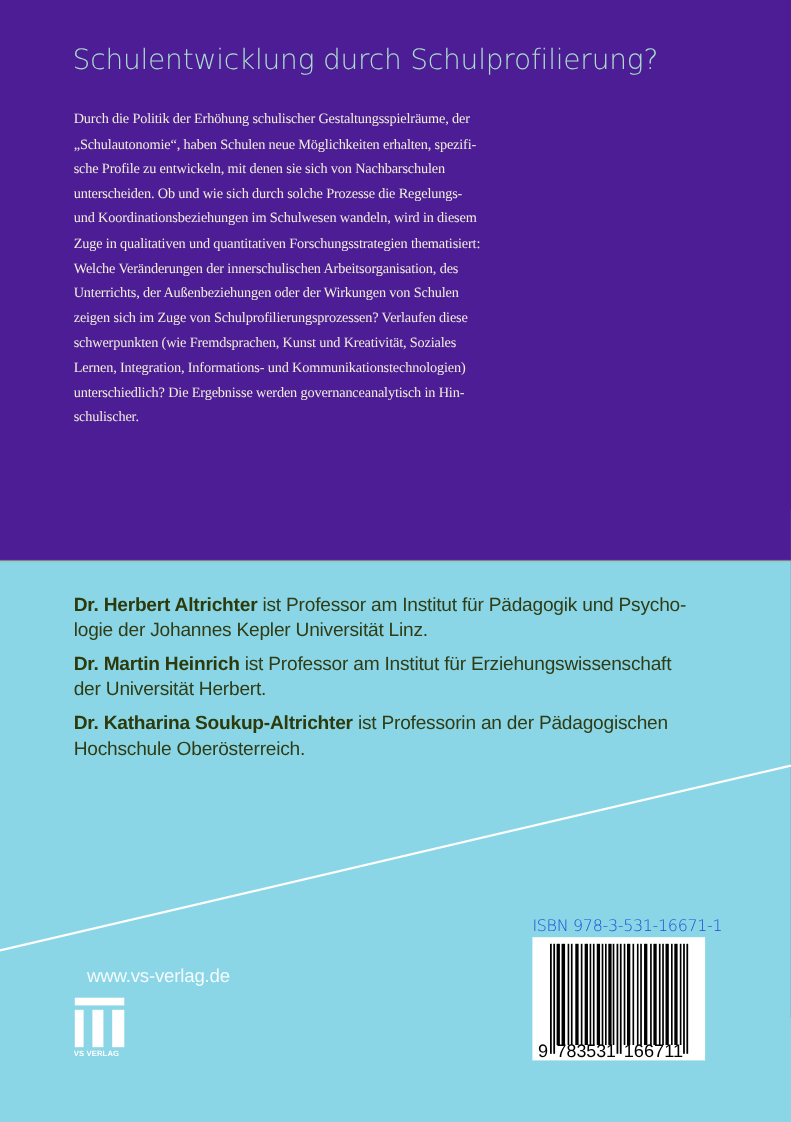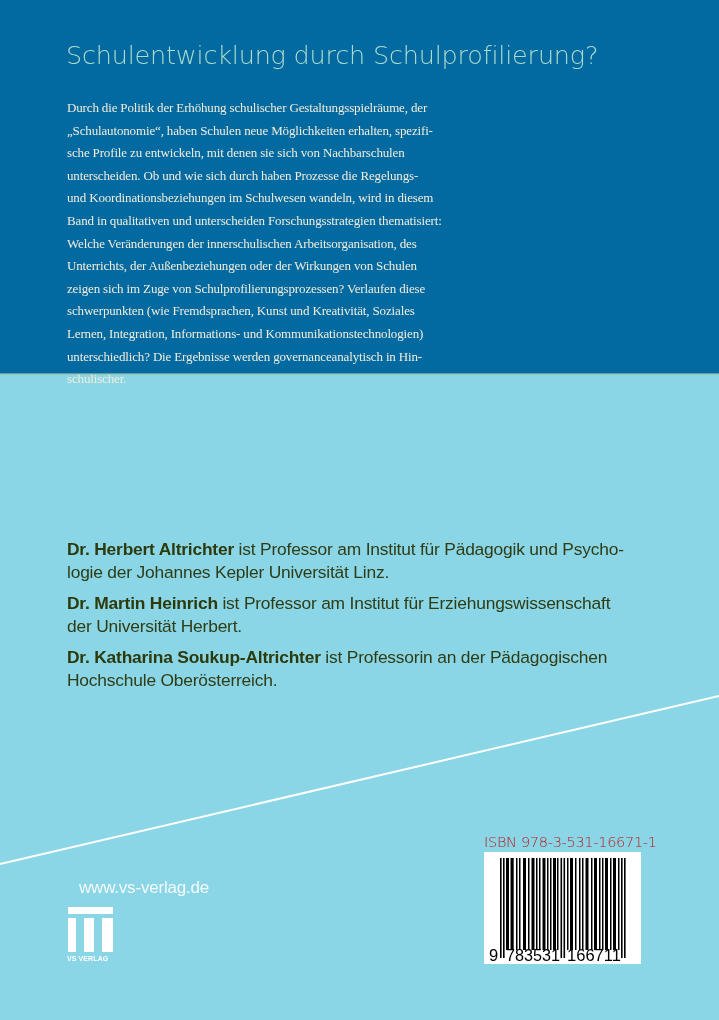--- a/index.html
+++ b/index.html
@@ -11,22 +11,22 @@
       height: 1020px;
       position: relative;
       overflow: hidden;
       background: #8ad6e6;
       font-family: "Liberation Sans", "DejaVu Sans", sans-serif;
     }
     .top-panel {
       position: absolute;
       left: 0; top: 0;
       width: 719px;
-      height: 374px;
-      background: #0369a1;
+      height: 510px;
+      background: #4c1d95;
     }
     .top-panel::after {
       content: "";
       position: absolute;
       left: 0; right: 0; bottom: -1px;
       height: 2px;
       background: #9cc2a8;
       opacity: 0.6;
     }
     .title {
@@ -131,21 +131,21 @@
       white-space: nowrap;
     }
     .isbn {
       position: absolute;
       left: 484px;
       top: 834px;
       margin: 0;
       font-family: "DejaVu Sans", sans-serif;
       font-weight: 200;
       font-size: 14.5px;
-      color: #b91c1c;
+      color: #1d4ed8;
       letter-spacing: -0.3px;
       white-space: nowrap;
     }
     .barcode-box {
       position: absolute;
       left: 484px;
       top: 852px;
       width: 157px;
       height: 112px;
       background: #ffffff;
@@ -163,23 +163,23 @@
   </style>
 </head>
 <body>
 
 <div class="top-panel">
   <h1 class="title">Schulentwicklung durch Schulprofilierung?</h1>
   <p class="blurb">
     <span class="line">Durch die Politik der Erhöhung schulischer Gestaltungsspielräume, der</span>
     <span class="line">„Schulautonomie“, haben Schulen neue Möglichkeiten erhalten, spezifi-</span>
     <span class="line">sche Profile zu entwickeln, mit denen sie sich von Nachbarschulen</span>
-    <span class="line">unterscheiden. Ob und wie sich durch haben Prozesse die Regelungs-</span>
+    <span class="line">unterscheiden. Ob und wie sich durch solche Prozesse die Regelungs-</span>
     <span class="line">und Koordinationsbeziehungen im Schulwesen wandeln, wird in diesem</span>
-    <span class="line">Band in qualitativen und unterscheiden Forschungsstrategien thematisiert:</span>
+    <span class="line">Zuge in qualitativen und quantitativen Forschungsstrategien thematisiert:</span>
     <span class="line">Welche Veränderungen der innerschulischen Arbeitsorganisation, des</span>
     <span class="line">Unterrichts, der Außenbeziehungen oder der Wirkungen von Schulen</span>
     <span class="line">zeigen sich im Zuge von Schulprofilierungsprozessen? Verlaufen diese</span>
     <span class="line">schwerpunkten (wie Fremdsprachen, Kunst und Kreativität, Soziales</span>
     <span class="line">Lernen, Integration, Informations- und Kommunikationstechnologien)</span>
     <span class="line">unterschiedlich? Die Ergebnisse werden governanceanalytisch in Hin-</span>
     <span class="line">schulischer.</span>
   </p>
 </div>
 

